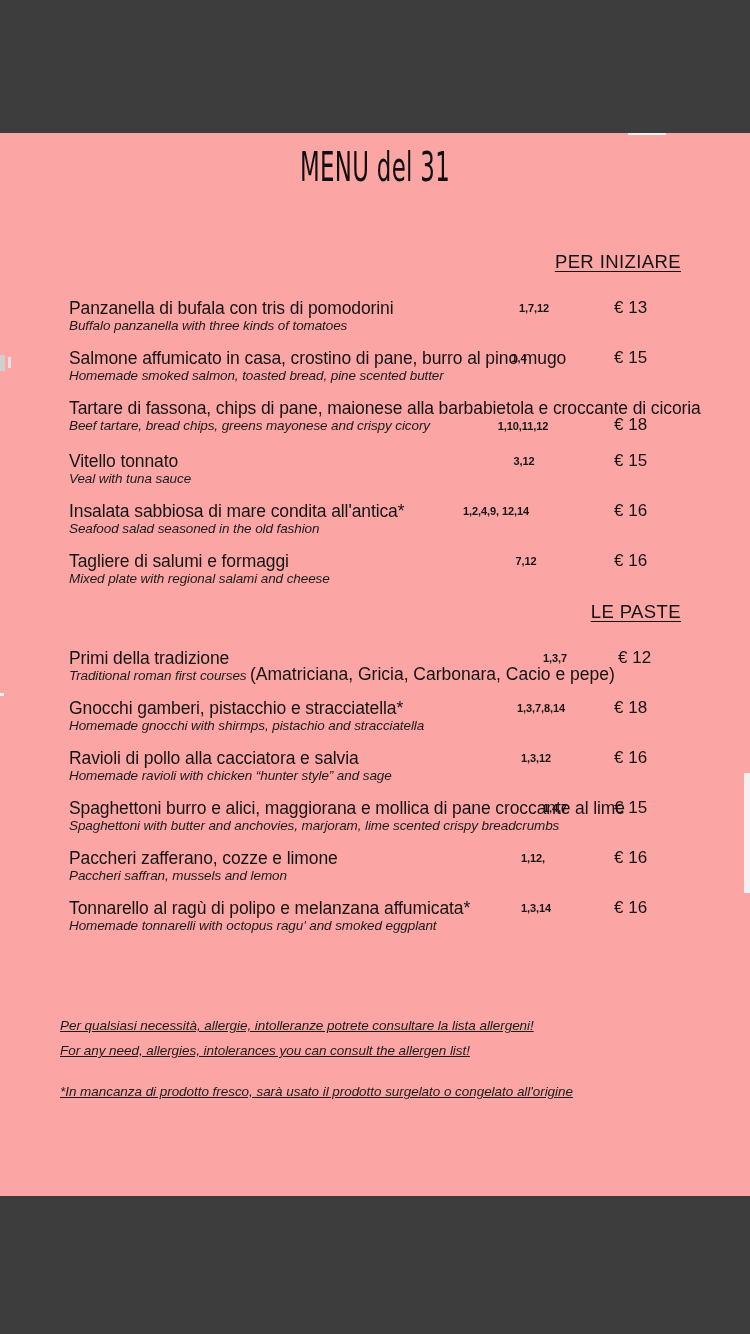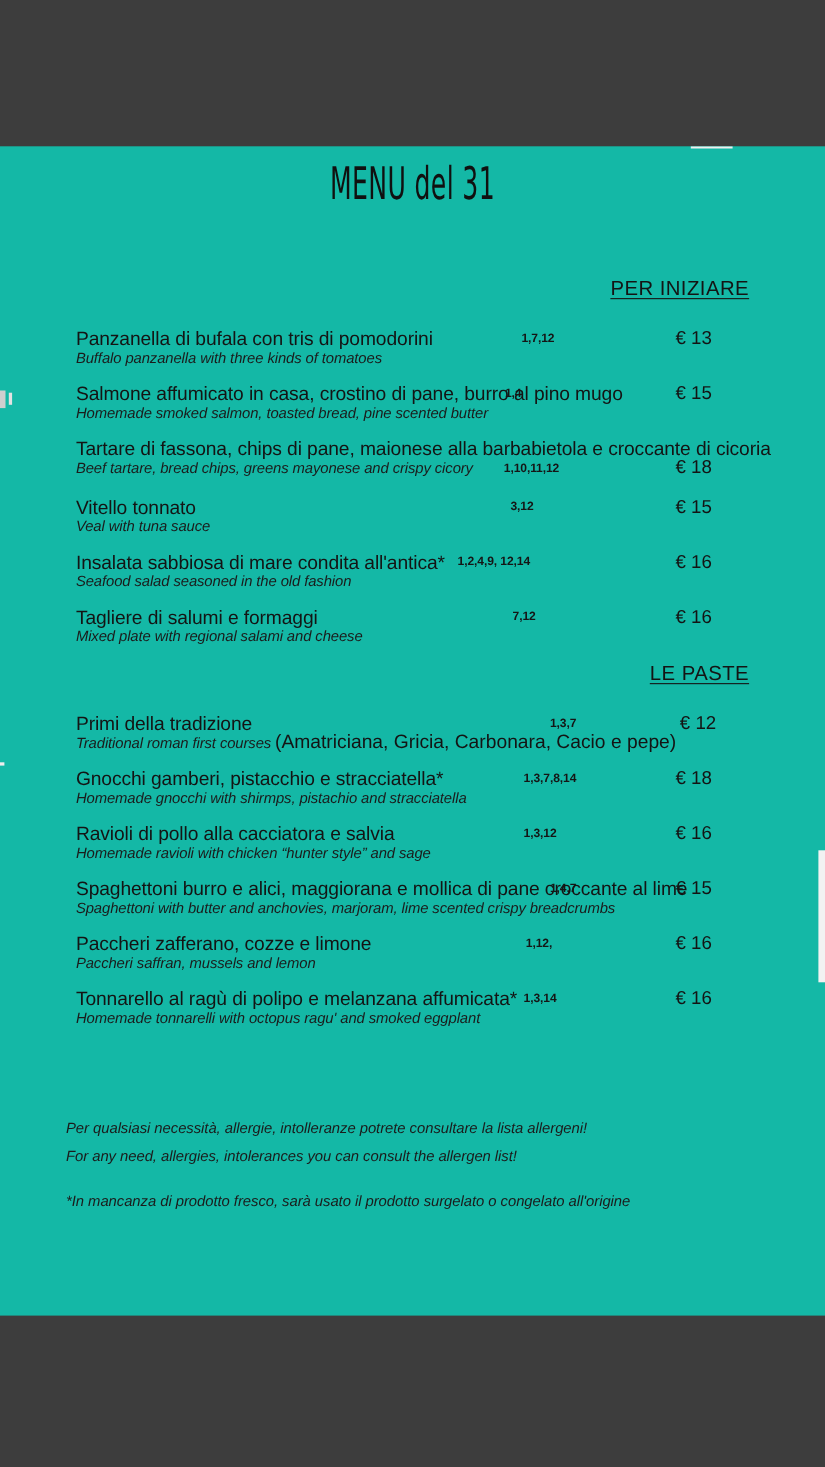--- a/index.html
+++ b/index.html
@@ -31,21 +31,21 @@
   }
   .bar.top { top: 0; height: 133px; }
   .bar.bottom { top: 1196px; height: 138px; }
 
   .page {
     position: absolute;
     left: 0;
     top: 133px;
     width: 750px;
     height: 1063px;
-    background: #14b8a6;
+    background: #fca5a5;
     color: #141414;
     overflow: hidden;
   }
 
   
   .speckle {
     position: absolute;
     background: #ededed;
     pointer-events: none;
   }
@@ -123,21 +123,21 @@
     white-space: nowrap;
     color: #1b1b1b;
   }
   .it-allerg {
     position: absolute;
     font-size: 11px;
     font-weight: 600;
     letter-spacing: -0.1px;
     white-space: nowrap;
     color: #151515;
-    text-align: left;
+    text-align: center;
   }
   .it-price {
     position: absolute;
     font-size: 17px;
     font-weight: 400;
     white-space: nowrap;
     color: #141414;
     text-align: left;
   }
 
@@ -147,20 +147,21 @@
     top: 880px;
     width: 620px;
   }
   .fn {
     font-size: 13.5px;
     font-style: italic;
     letter-spacing: -0.05px;
     color: #1b1b1b;
     white-space: nowrap;
     line-height: 25px;
+    text-decoration: underline;
   }
   .fn.spaced { margin-top: 16px; }
 </style>
 </head>
 <body>
 
 <div id="screen">
 
   <div class="bar top"></div>
   <div class="bar bottom"></div>

